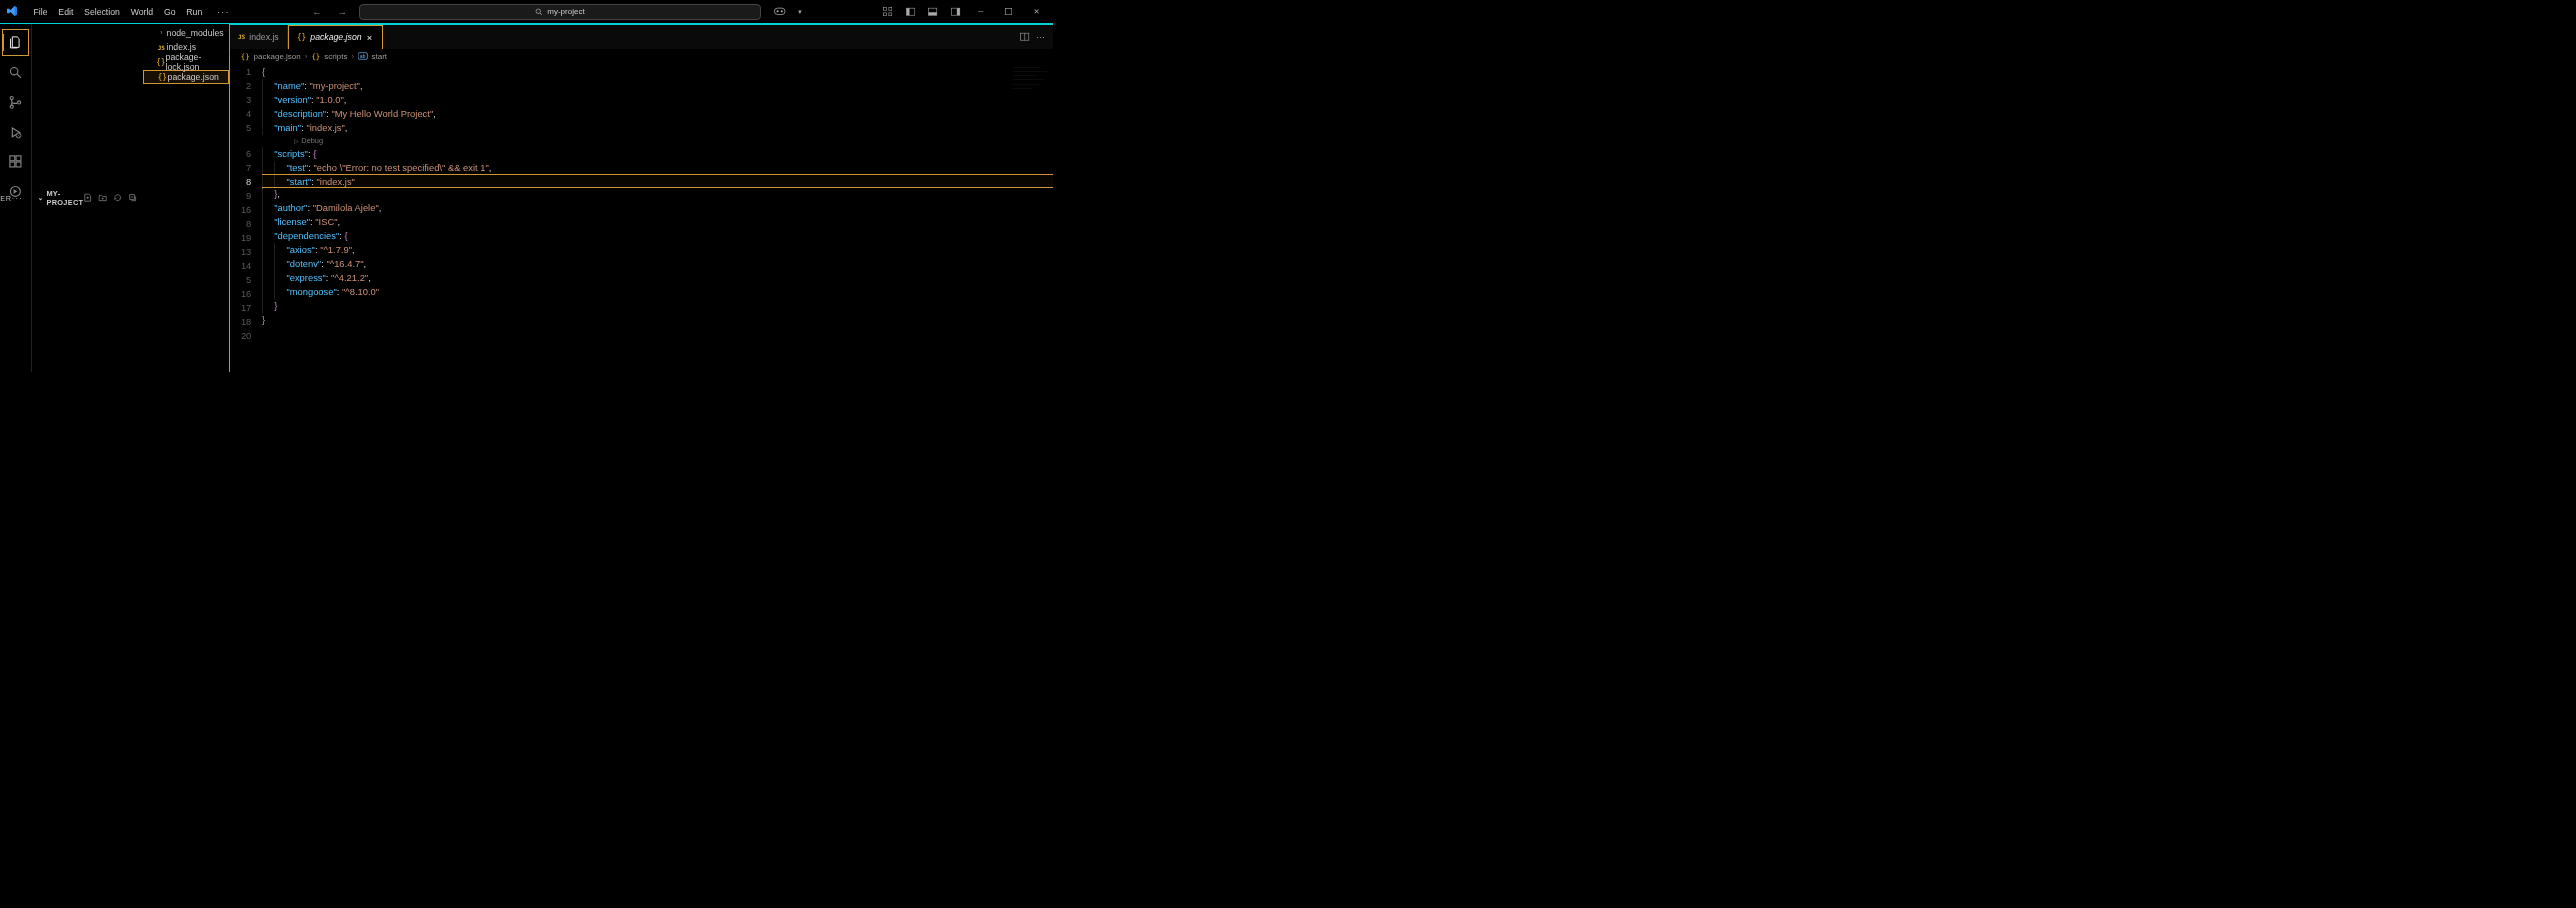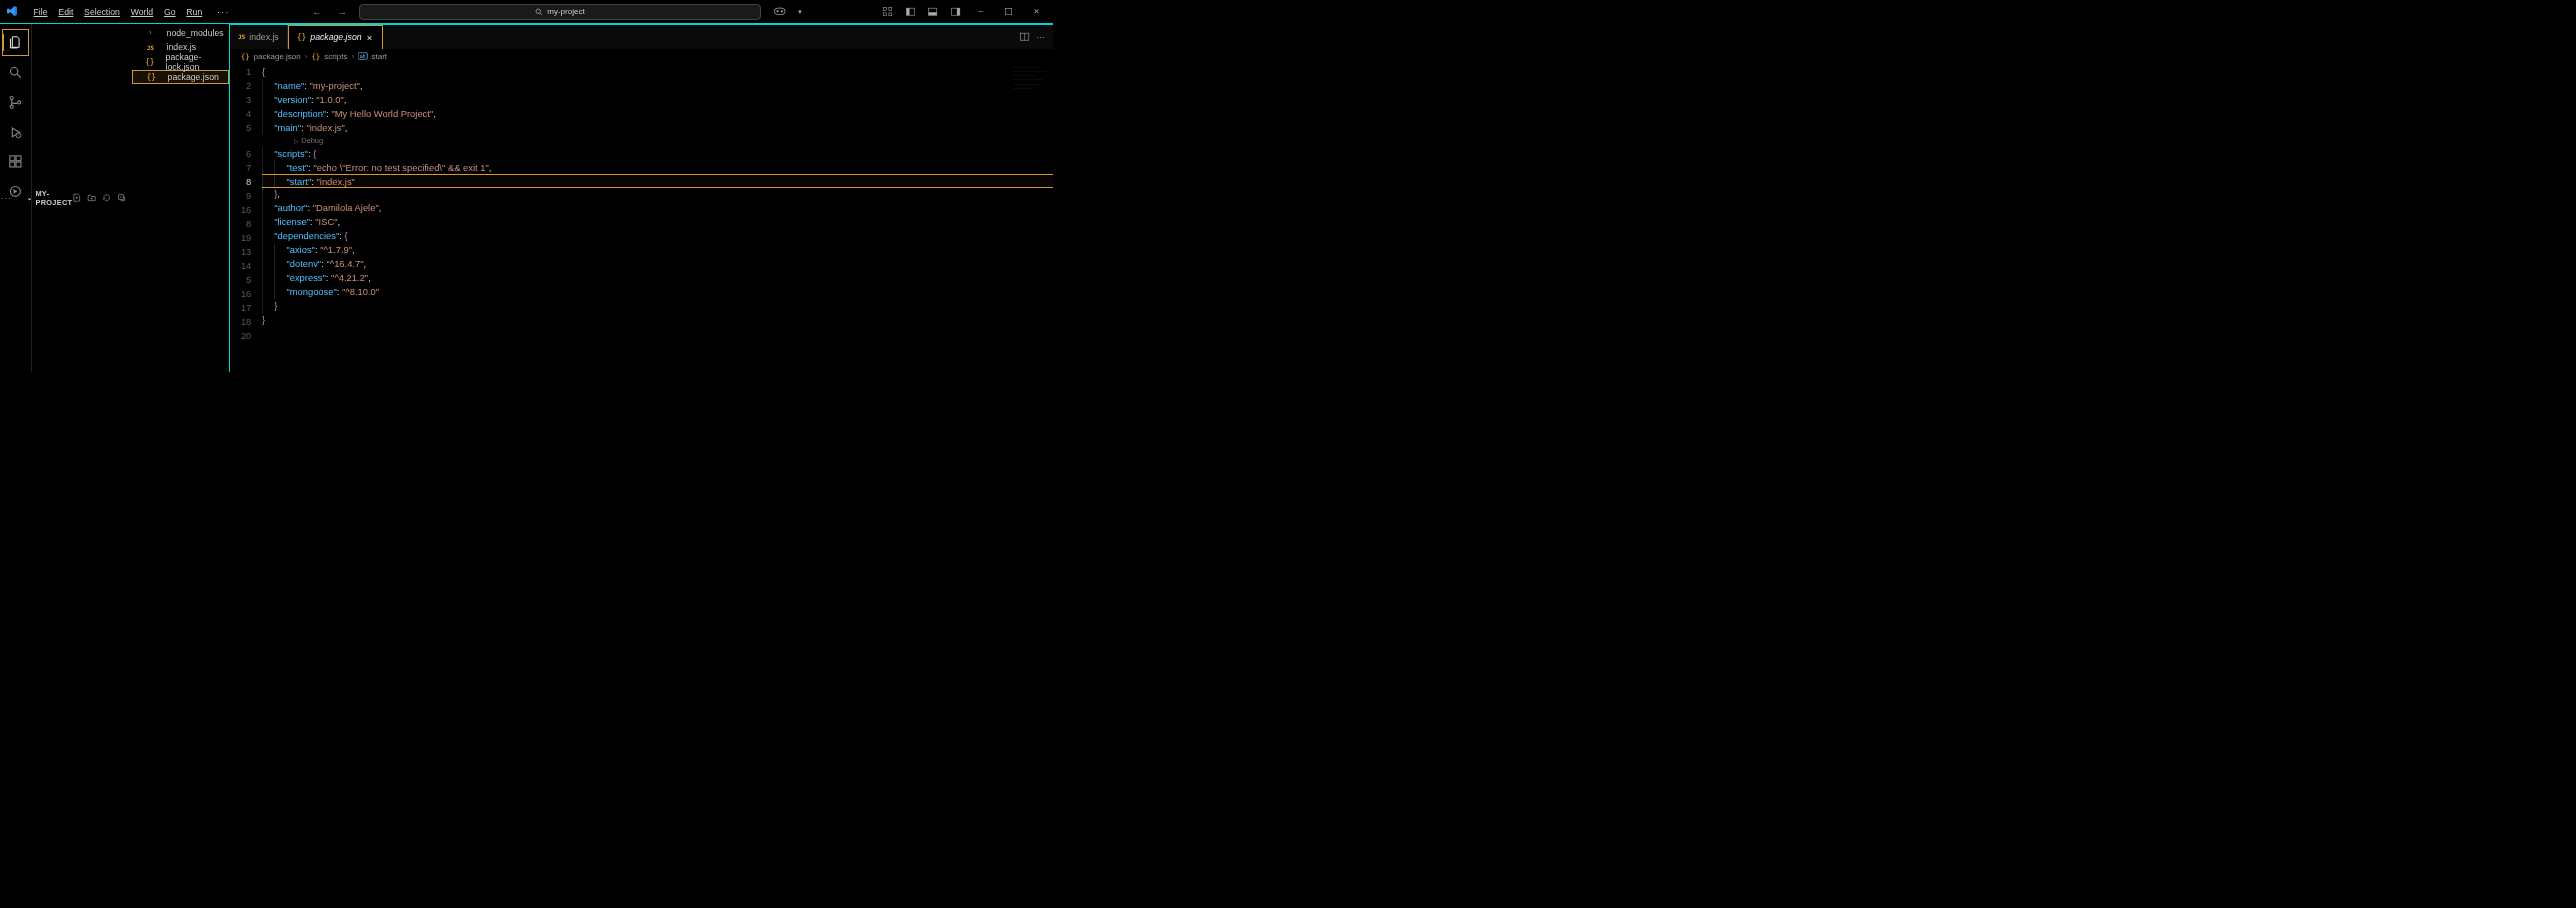--- a/index.html
+++ b/index.html
@@ -2,21 +2,21 @@
 <html style="font-size:10.7px"><head>
 <meta charset="utf-8">
 <style>
 * { margin: 0; padding: 0; box-sizing: border-box; font-family: "Segoe UI", -apple-system, sans-serif; }
 body { background: #000; color: #ccc; font-size: 8.7px; overflow: hidden; width: 1053px; height: 372px; }
 
 
 .titlebar { display: flex; align-items: center; height: 24px; background: #000; border-bottom: 0.7px solid #00d4d4; padding: 0 5.4px; }
 .titlebar-left { display: flex; align-items: center; gap: 4px; }
 .vscode-logo { width: 13.4px; height: 13.4px; display: flex; align-items: center; justify-content: center; margin-right: 5.4px; }
-.menu-item { padding: 2.7px 5.4px; color: #ccc; cursor: pointer; border-radius: 2.7px; text-decoration: underline; }
+.menu-item { padding: 2.7px 5.4px; color: #ccc; cursor: pointer; border-radius: 2.7px; }
 .menu-more { padding: 2.7px 5.4px; letter-spacing: 1.3px; }
 .titlebar-center { flex: 1; display: flex; align-items: center; justify-content: center; gap: 8px; }
 .nav-arrow { color: #888; padding: 2.7px 4px; cursor: pointer; font-size: 9.4px; }
 .search-box { display: flex; align-items: center; justify-content: center; gap: 4px; background: #1a1a1a; border: 0.7px solid #444; border-radius: 4px; padding: 2px 8px; min-width: 402px; height: 16px; }
 .search-icon { font-size: 8px; color: #aaa; }
 .search-text { color: #ccc; font-size: 8px; }
 .titlebar-right { display: flex; align-items: center; gap: 5.4px; }
 .title-icon { padding: 2.7px 4px; color: #aaa; cursor: pointer; font-size: 9.4px; }
 .win-btn { padding: 4px 8px; color: #aaa; cursor: pointer; font-size: 7.4px; }
 
@@ -31,21 +31,21 @@
 .activity-item.active.boxed { border: 0.7px solid #d19733; }
 
 
 .sidebar { width: 198px; background: #000; border-right: 0.7px solid #00d4d4; display: flex; flex-direction: row; justify-content: flex-end; }
 .sidebar-header { display: flex; align-items: center; justify-content: space-between; padding: 6.7px 10.7px 6.7px 13.4px; font-size: 7.4px; letter-spacing: 0.7px; color: #bbb; }
 .sidebar-header-actions { letter-spacing: 1.3px; color: #aaa; }
 .project-header { display: flex; align-items: center; padding: 1.3px 5.4px 1.3px 4px; font-size: 7.4px; font-weight: 600; letter-spacing: 0.3px; color: #ccc; }
 .project-header .chev { margin-right: 2.7px; font-size: 6.7px; }
 .project-actions { margin-left: auto; display: flex; gap: 5.4px; color: #aaa; font-size: 8.7px; }
 .tree { padding: 1.3px 0; }
-.tree-item { display: flex; align-items: center; padding: 1.3px 5.4px 1.3px 13.4px; gap: 11px; cursor: pointer; height: 14.8px; }
+.tree-item { display: flex; align-items: center; padding: 1.3px 5.4px 1.3px 13.4px; gap: 0; cursor: pointer; height: 14.8px; }
 .tree-item.selected { background: rgba(160,110,30,0.15); border: 0.7px solid #d19733; }
 .tree-icon { width: 10.7px; text-align: center; font-size: 8px; }
 .tree-label { font-size: 8.7px; color: #ccc; }
 .chev-right { color: #999; font-size: 6.7px; }
 .js-icon { color: #e6b422; font-size: 6px; font-weight: 700; font-family: monospace; }
 .braces-icon { color: #e6b422; font-size: 8px; font-family: monospace; }
 
 
 .editor-area { flex: 1; display: flex; flex-direction: column; background: #000; position: relative; border-top: 0.7px solid #00d4d4; }
 .tab-bar { display: flex; align-items: center; height: 23.5px; background: #0a0a0a; }

